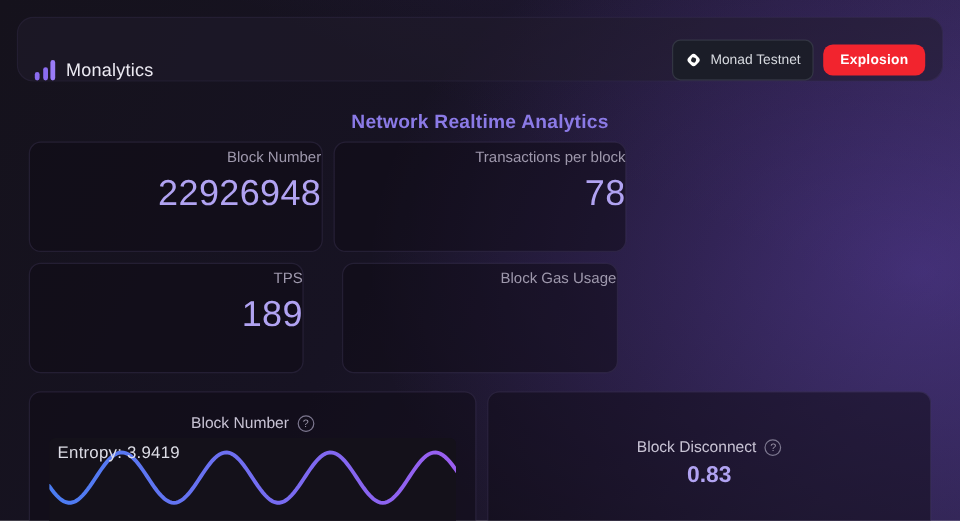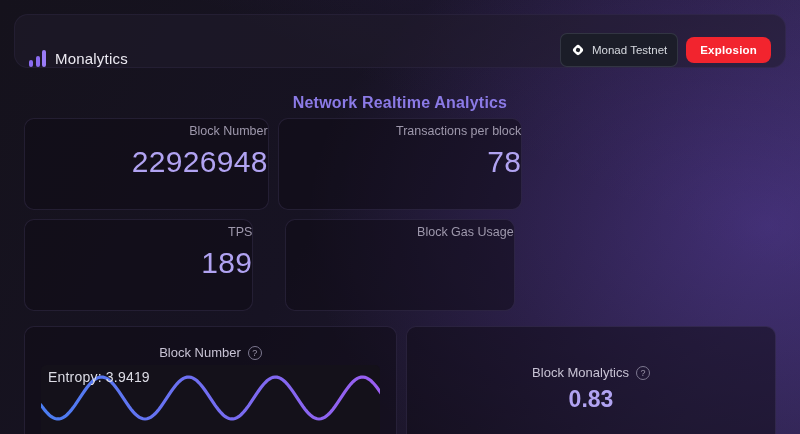--- a/index.html
+++ b/index.html
@@ -98,21 +98,21 @@
     background:#14111a; border-radius:5px 5px 0 0; overflow:hidden;
   }
   .chart-overlay-label {
     position:absolute; top:4px; left:7px;
     font-size:14px; color:#dddde6; letter-spacing:.2px;
   }
   .explosion-card {
     height:130px; display:flex; flex-direction:column;
     align-items:center; padding-top:38px; gap:6px;
   }
-  .explosion-value { font-size:23px; font-weight:700; color:var(--value,#b1a3f2); }
+  .explosion-value { font-size:19px; font-weight:700; color:var(--value,#b1a3f2); }
 </style>
 </head>
 <body>
 
 <header class="navbar">
   <div class="brand">
     <span class="logo-bars">
         <i></i>
         <i></i>
         <i></i>
@@ -173,19 +173,19 @@
               <stop offset="1" id="ws2" stop-color="#9b5ef0"></stop>
             </linearGradient>
           </defs>
           <path id="wavePath" fill="none" stroke="url(#waveGrad)" stroke-width="3.2" stroke-linecap="round" d="M0.0 40.06 L2.0 42.84 L4.0 45.40 L6.0 47.71 L8.0 49.72 L10.0 51.37 L12.0 52.65 L14.0 53.51 L16.0 53.95 L18.0 53.95 L20.0 53.51 L22.0 52.65 L24.0 51.37 L26.0 49.72 L28.0 47.71 L30.0 45.40 L32.0 42.84 L34.0 40.06 L36.0 37.14 L38.0 34.14 L40.0 31.11 L42.0 28.12 L44.0 25.23 L46.0 22.50 L48.0 19.99 L50.0 17.75 L52.0 15.83 L54.0 14.27 L56.0 13.10 L58.0 12.34 L60.0 12.01 L62.0 12.12 L64.0 12.67 L66.0 13.64 L68.0 15.01 L70.0 16.75 L72.0 18.84 L74.0 21.22 L76.0 23.84 L78.0 26.66 L80.0 29.60 L82.0 32.62 L84.0 35.65 L86.0 38.62 L88.0 41.47 L90.0 44.15 L92.0 46.60 L94.0 48.76 L96.0 50.59 L98.0 52.06 L100.0 53.13 L102.0 53.78 L104.0 54.00 L106.0 53.78 L108.0 53.13 L110.0 52.06 L112.0 50.59 L114.0 48.76 L116.0 46.60 L118.0 44.15 L120.0 41.47 L122.0 38.62 L124.0 35.65 L126.0 32.62 L128.0 29.60 L130.0 26.66 L132.0 23.84 L134.0 21.22 L136.0 18.84 L138.0 16.75 L140.0 15.01 L142.0 13.64 L144.0 12.67 L146.0 12.12 L148.0 12.01 L150.0 12.34 L152.0 13.10 L154.0 14.27 L156.0 15.83 L158.0 17.75 L160.0 19.99 L162.0 22.50 L164.0 25.23 L166.0 28.12 L168.0 31.11 L170.0 34.14 L172.0 37.14 L174.0 40.06 L176.0 42.84 L178.0 45.40 L180.0 47.71 L182.0 49.72 L184.0 51.37 L186.0 52.65 L188.0 53.51 L190.0 53.95 L192.0 53.95 L194.0 53.51 L196.0 52.65 L198.0 51.37 L200.0 49.72 L202.0 47.71 L204.0 45.40 L206.0 42.84 L208.0 40.06 L210.0 37.14 L212.0 34.14 L214.0 31.11 L216.0 28.12 L218.0 25.23 L220.0 22.50 L222.0 19.99 L224.0 17.75 L226.0 15.83 L228.0 14.27 L230.0 13.10 L232.0 12.34 L234.0 12.01 L236.0 12.12 L238.0 12.67 L240.0 13.64 L242.0 15.01 L244.0 16.75 L246.0 18.84 L248.0 21.22 L250.0 23.84 L252.0 26.66 L254.0 29.60 L256.0 32.62 L258.0 35.65 L260.0 38.62 L262.0 41.47 L264.0 44.15 L266.0 46.60 L268.0 48.76 L270.0 50.59 L272.0 52.06 L274.0 53.13 L276.0 53.78 L278.0 54.00 L280.0 53.78 L282.0 53.13 L284.0 52.06 L286.0 50.59 L288.0 48.76 L290.0 46.60 L292.0 44.15 L294.0 41.47 L296.0 38.62 L298.0 35.65 L300.0 32.62 L302.0 29.60 L304.0 26.66 L306.0 23.84 L308.0 21.22 L310.0 18.84 L312.0 16.75 L314.0 15.01 L316.0 13.64 L318.0 12.67 L320.0 12.12 L322.0 12.01 L324.0 12.34 L326.0 13.10 L328.0 14.27 L330.0 15.83 L332.0 17.75 L334.0 19.99 L336.0 22.50 L338.0 25.23 L340.0 28.12 "></path>
         </svg>
       </div>
     </div>
 
     <div class="card explosion-card">
       <div class="panel-title-row">
-        <span>Block Monalytics</span>
+        <span>Block Disconnect</span>
         <span class="help">?</span>
       </div>
       <div class="explosion-value">0.83</div>
     </div>
   </div>
 </main>
 
 </body></html>

